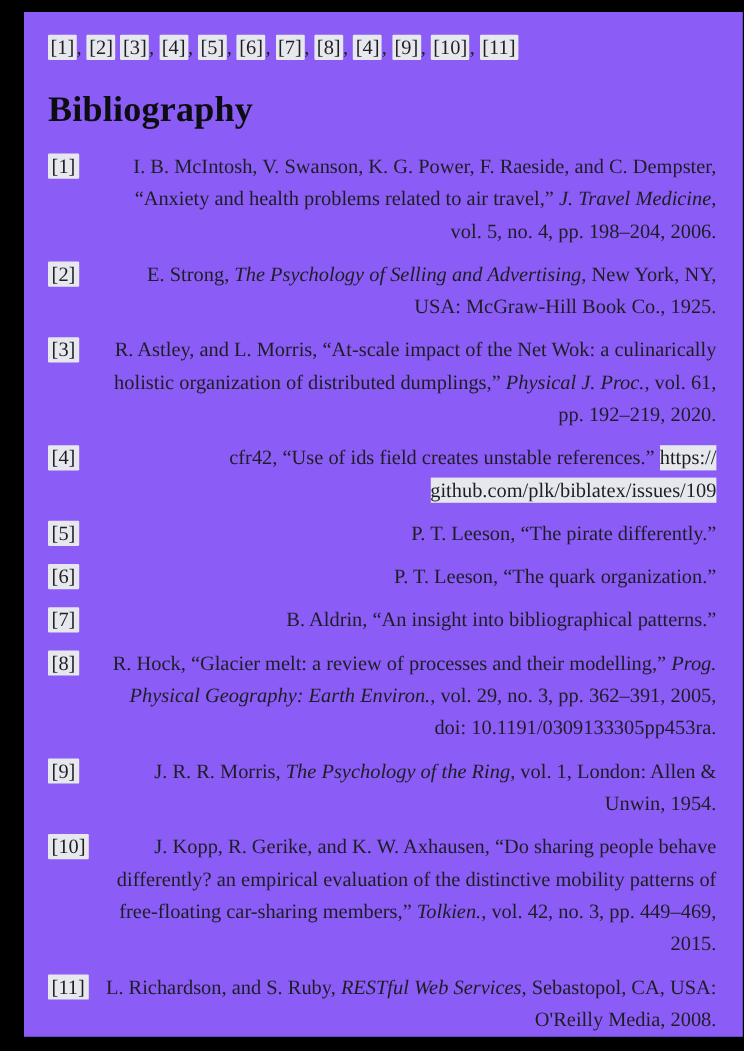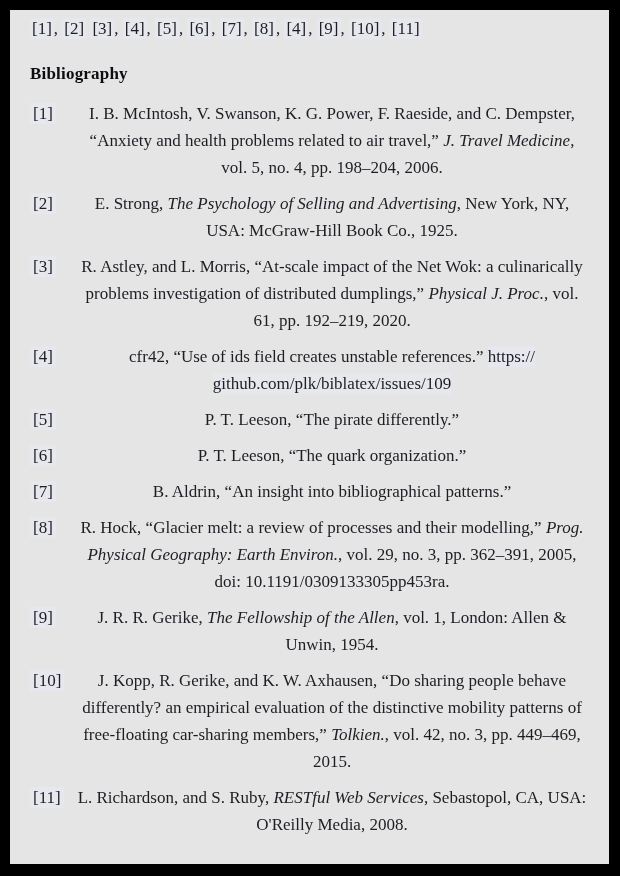--- a/index.html
+++ b/index.html
@@ -8,43 +8,43 @@
     background: #000000;
   }
   body {
     width: 620px;
     height: 876px;
     position: relative;
     font-family: "Liberation Serif", "DejaVu Serif", serif;
   }
   .paper {
     position: absolute;
-    left: 10px;
+    left: 20px;
     top: 10px;
     width: 599px;
     height: 854px;
-    background: #e5e5e5;
+    background: #8b5cf6;
     box-sizing: border-box;
-    padding: 7px 22px 0 20px;
+    padding: 18px 22px 0 20px;
     overflow: hidden;
   }
   .citeline {
     margin: 0;
     font-size: 17px;
     line-height: 23px;
     color: #1c1e24;
     white-space: nowrap;
   }
   .cite {
     background: #e6e8ee;
     padding: 1px 2px;
     border-radius: 1px;
   }
   .title {
-    font-size: 17px;
+    font-size: 30px;
     font-weight: 700;
     color: #0c0d10;
     margin: 24px 0 16px 0;
     letter-spacing: 0.2px;
   }
   .reflist {
     margin: 0;
   }
   .ref {
     display: flex;
@@ -56,21 +56,21 @@
   }
   .reflabel-col {
     flex: 0 0 47px;
     width: 47px;
   }
   .reflabel-col .cite {
     padding: 1px 3px;
   }
   .reftext {
     flex: 1 1 auto;
-    text-align: center;
+    text-align: right;
   }
   .it {
     font-style: italic;
   }
   .link {
     background: #e6e8ee;
     padding: 1px 0;
   }
 </style>
 </head>
@@ -83,21 +83,21 @@
       <div class="ref">
         <span class="reflabel-col"><span class="cite">[1]</span></span>
         <span class="reftext"><span>I. B. McIntosh, V. Swanson, K. G. Power, F. Raeside, and C. Dempster, “Anxiety and health problems related to air travel,” </span><span class="it">J. Travel Medicine</span><span>, vol. 5, no. 4, pp. 198–204, 2006.</span></span>
       </div>
       <div class="ref">
         <span class="reflabel-col"><span class="cite">[2]</span></span>
         <span class="reftext"><span>E. Strong, </span><span class="it">The Psychology of Selling and Advertising</span><span>, New York, NY, USA: McGraw-Hill Book Co., 1925.</span></span>
       </div>
       <div class="ref">
         <span class="reflabel-col"><span class="cite">[3]</span></span>
-        <span class="reftext"><span>R. Astley, and L. Morris, “At-scale impact of the Net Wok: a culinarically problems investigation of distributed dumplings,” </span><span class="it">Physical J. Proc.</span><span>, vol. 61, pp. 192–219, 2020.</span></span>
+        <span class="reftext"><span>R. Astley, and L. Morris, “At-scale impact of the Net Wok: a culinarically holistic organization of distributed dumplings,” </span><span class="it">Physical J. Proc.</span><span>, vol. 61, pp. 192–219, 2020.</span></span>
       </div>
       <div class="ref">
         <span class="reflabel-col"><span class="cite">[4]</span></span>
         <span class="reftext"><span>cfr42, “Use of ids field creates unstable references.” </span><span class="link">https://</span><wbr><span class="link">github.com/plk/biblatex/issues/109</span></span>
       </div>
       <div class="ref">
         <span class="reflabel-col"><span class="cite">[5]</span></span>
         <span class="reftext"><span>P. T. Leeson, “The pirate differently.”</span></span>
       </div>
       <div class="ref">
@@ -107,21 +107,21 @@
       <div class="ref">
         <span class="reflabel-col"><span class="cite">[7]</span></span>
         <span class="reftext"><span>B. Aldrin, “An insight into bibliographical patterns.”</span></span>
       </div>
       <div class="ref">
         <span class="reflabel-col"><span class="cite">[8]</span></span>
         <span class="reftext"><span>R. Hock, “Glacier melt: a review of processes and their modelling,” </span><span class="it">Prog. Physical Geography: Earth Environ.</span><span>, vol. 29, no. 3, pp. 362–391, 2005, doi: 10.1191/0309133305pp453ra.</span></span>
       </div>
       <div class="ref">
         <span class="reflabel-col"><span class="cite">[9]</span></span>
-        <span class="reftext"><span>J. R. R. Gerike, </span><span class="it">The Fellowship of the Allen</span><span>, vol. 1, London: Allen &amp; Unwin, 1954.</span></span>
+        <span class="reftext"><span>J. R. R. Morris, </span><span class="it">The Psychology of the Ring</span><span>, vol. 1, London: Allen &amp; Unwin, 1954.</span></span>
       </div>
       <div class="ref">
         <span class="reflabel-col"><span class="cite">[10]</span></span>
         <span class="reftext"><span>J. Kopp, R. Gerike, and K. W. Axhausen, “Do sharing people behave differently? an empirical evaluation of the distinctive mobility patterns of free-floating car-sharing members,” </span><span class="it">Tolkien.</span><span>, vol. 42, no. 3, pp. 449–469, 2015.</span></span>
       </div>
       <div class="ref">
         <span class="reflabel-col"><span class="cite">[11]</span></span>
         <span class="reftext"><span>L. Richardson, and S. Ruby, </span><span class="it">RESTful Web Services</span><span>, Sebastopol, CA, USA: O'Reilly Media, 2008.</span></span>
       </div>
     </div>

